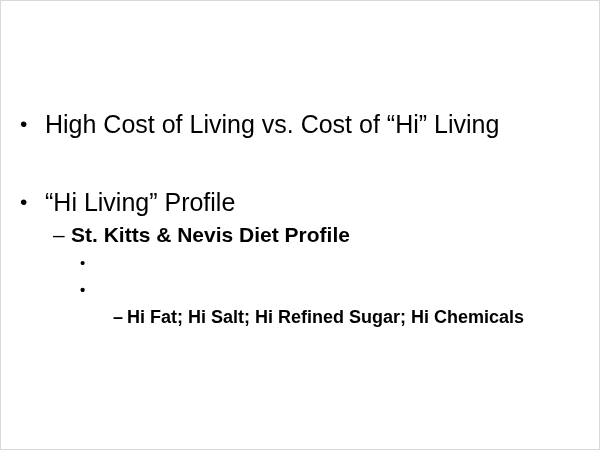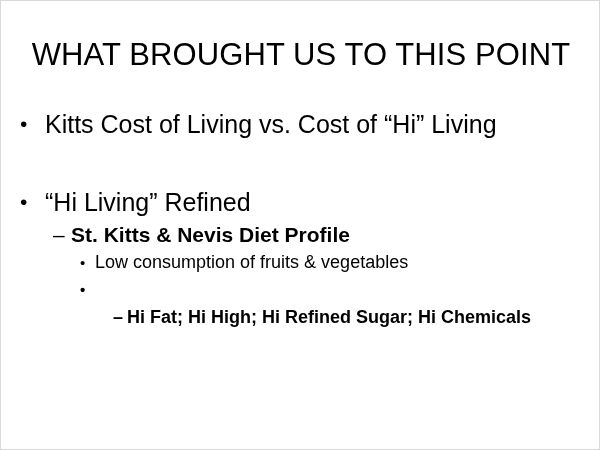--- a/index.html
+++ b/index.html
@@ -118,49 +118,47 @@
   }
   .lvl4 .txt {
     margin-left: 126px;
   }
 </style>
 </head>
 <body>
 
 <div id="slide">
 
-  <div id="slide-title">WHAT BROUGHT US TO THIS POINT</div>
 
   <div id="body-content">
 
     <div class="line lvl1">
       <span class="marker">•</span>
-      <span class="txt">Kitts Cost of Living vs. Cost of “Hi” Living</span>
+      <span class="txt">High Cost of Living vs. Cost of “Hi” Living</span>
     </div>
 
     <div class="gap"></div>
 
     <div class="line lvl1">
       <span class="marker">•</span>
-      <span class="txt">“Hi Living” Refined</span>
+      <span class="txt">“Hi Living” Profile</span>
     </div>
 
     <div class="line lvl2">
       <span class="marker">–</span>
       <span class="txt">St. Kitts &amp; Nevis Diet Profile</span>
     </div>
 
     <div class="line lvl3">
       <span class="marker">•</span>
-      <span class="txt">Low consumption of fruits &amp; vegetables</span>
     </div>
 
     <div class="line lvl3 bold">
       <span class="marker">•</span>
     </div>
 
     <div class="line lvl4">
       <span class="marker">–</span>
-      <span class="txt">Hi Fat; Hi High; Hi Refined Sugar; Hi Chemicals</span>
+      <span class="txt">Hi Fat; Hi Salt; Hi Refined Sugar; Hi Chemicals</span>
     </div>
 
   </div>
 </div>
 
 </body></html>

